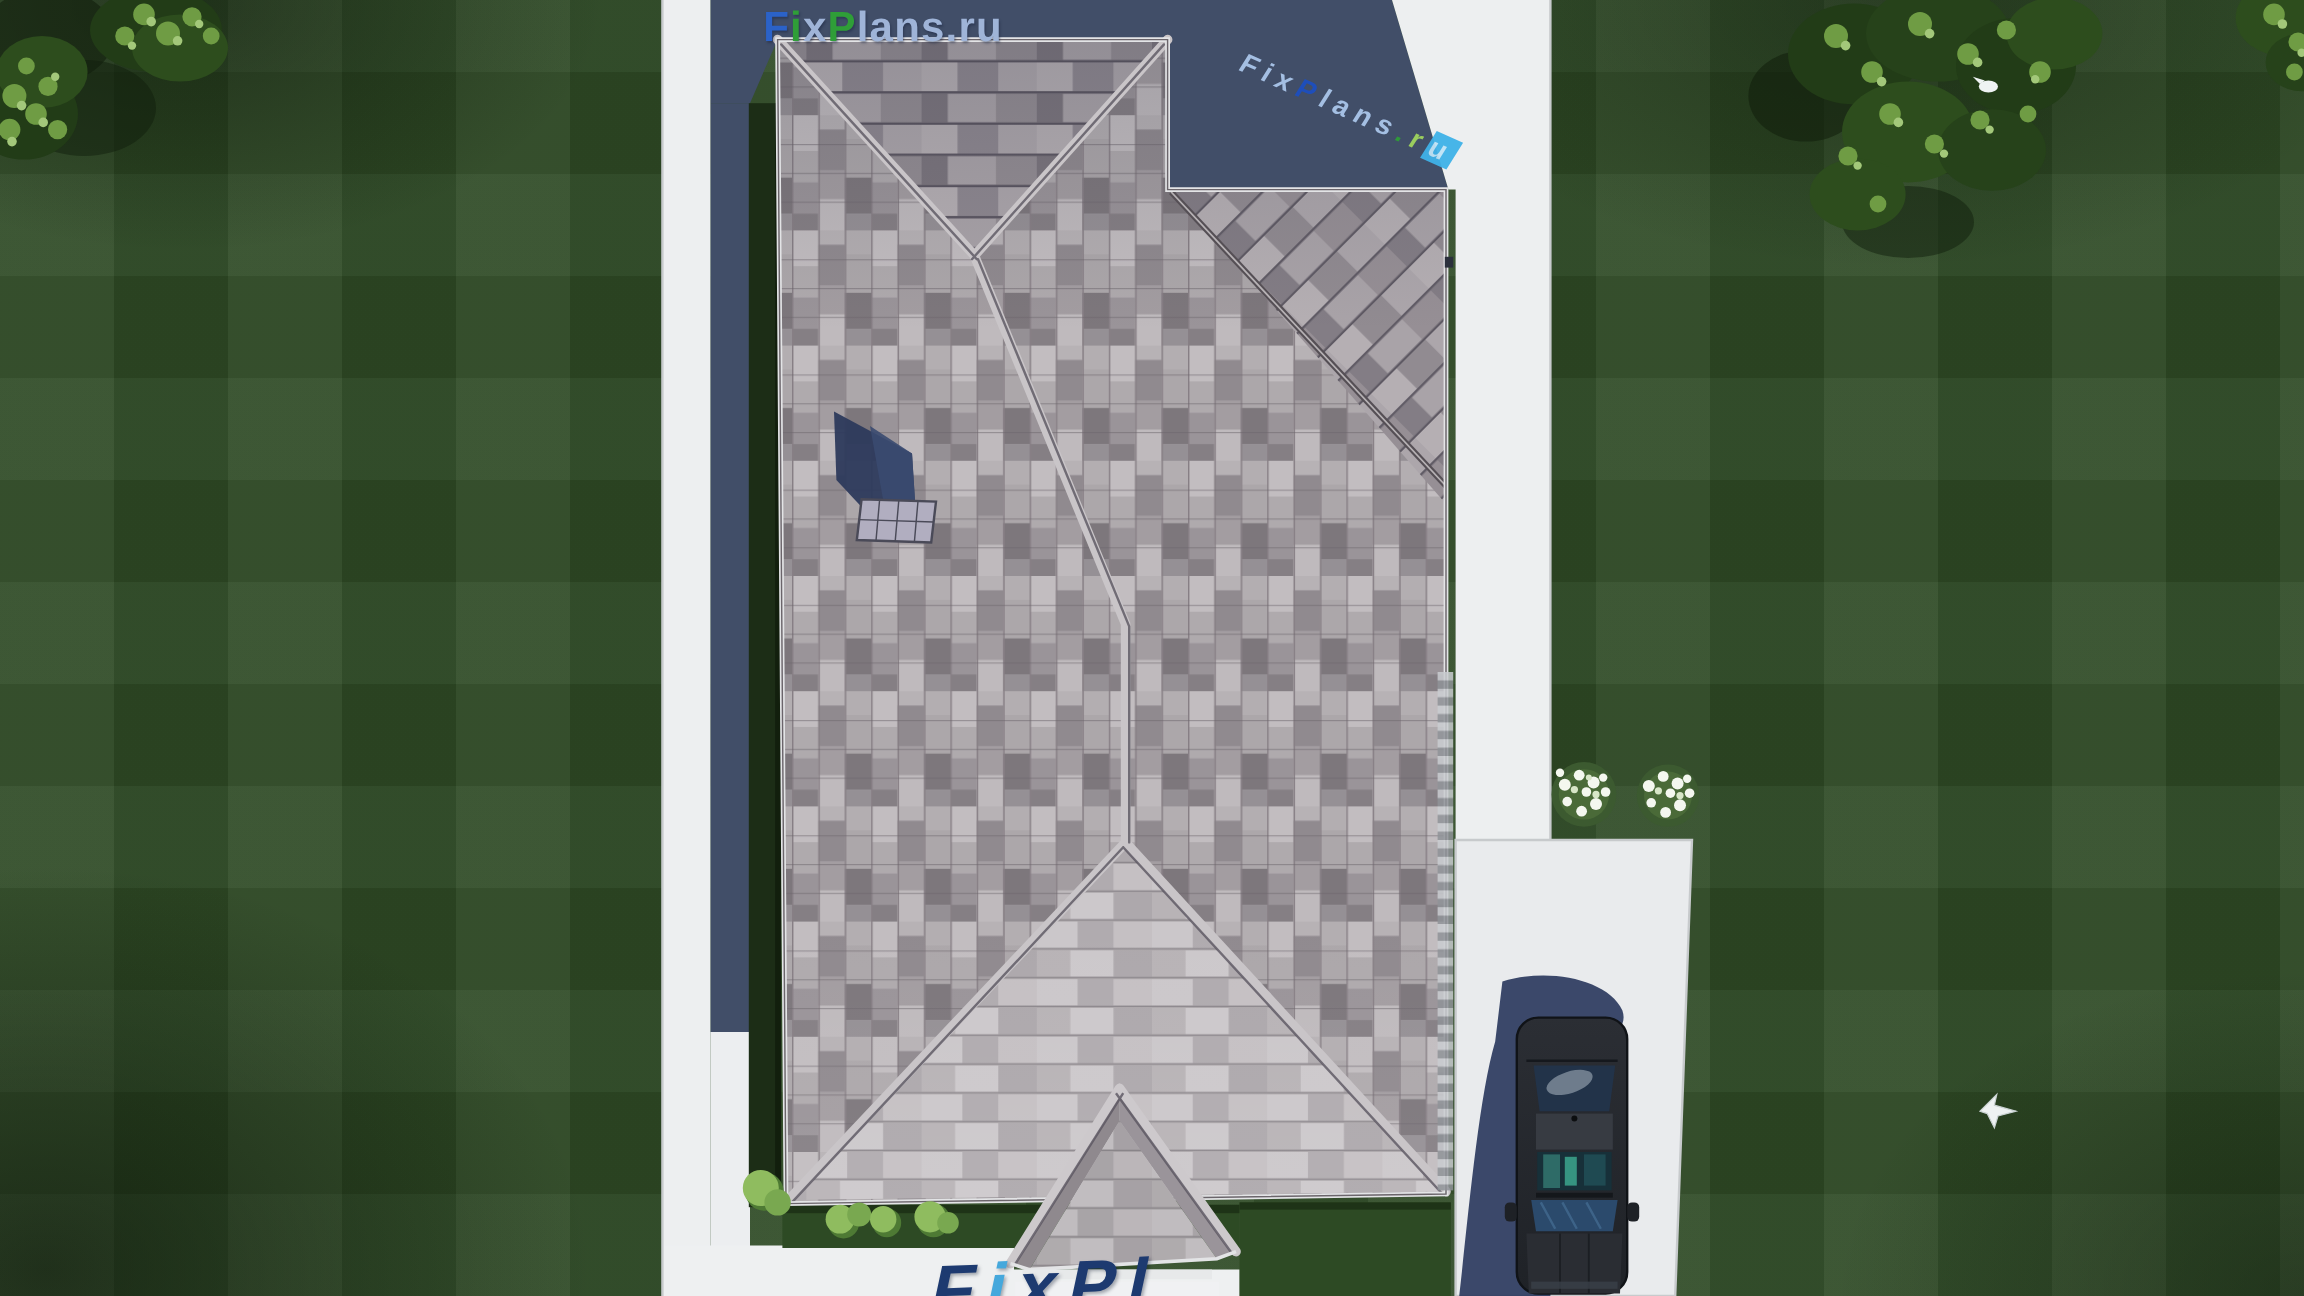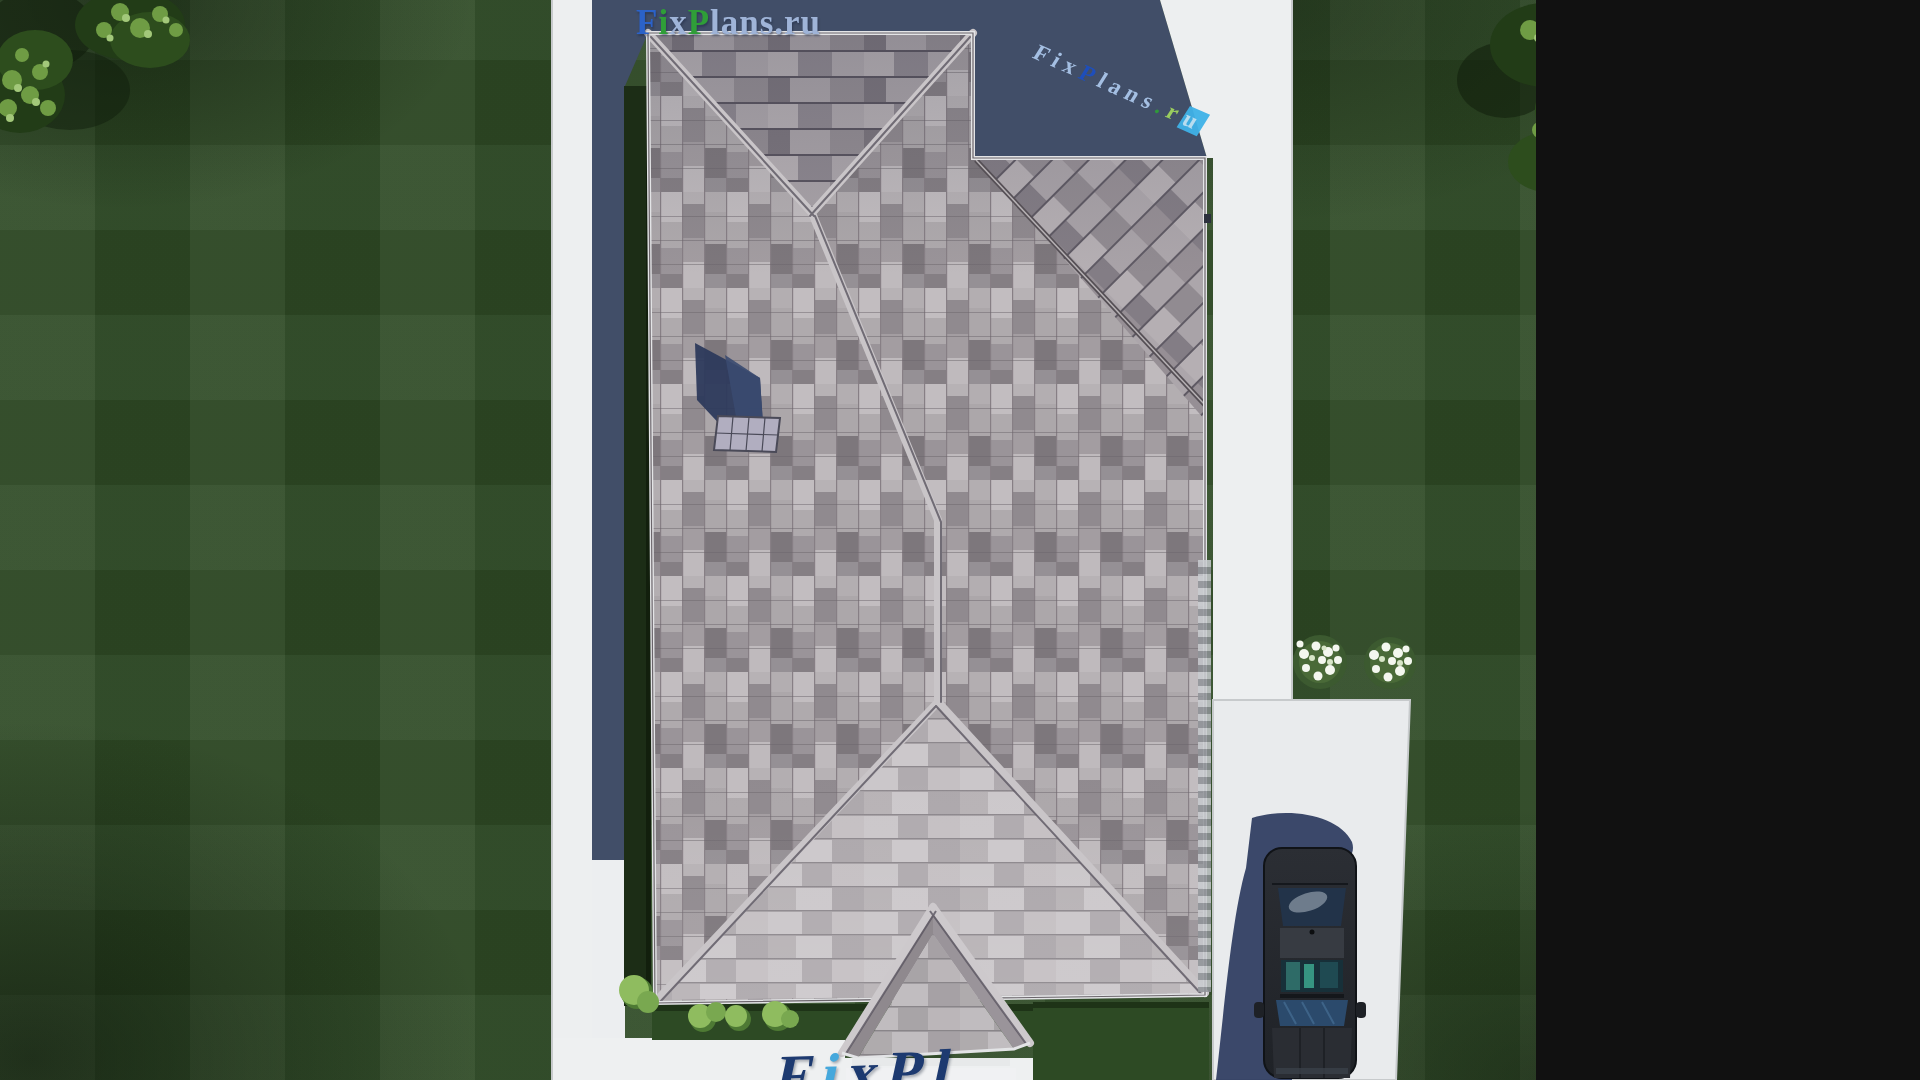--- a/index.html
+++ b/index.html
@@ -1,17 +1,17 @@
 <!DOCTYPE html>
 <html><head>
 <meta charset="utf-8">
 <style>
   html,body{margin:0;padding:0;background:#111;}
-  .scene{position:relative;width:1536px;height:1080px;overflow:hidden;
-         font-family:Liberation Serif, serif;}
+  .scene{position:relative;width:1920px;height:1080px;overflow:hidden;
+         font-family:Liberation Sans, sans-serif;}
   .lawn{position:absolute;inset:0;background-color:#2e4a25;
     background-image:
       radial-gradient(ellipse 700px 520px at 2% 98%, rgba(8,16,6,.55), transparent 65%),
       radial-gradient(ellipse 600px 420px at 100% 100%, rgba(8,16,6,.38), transparent 65%),
       radial-gradient(ellipse 500px 300px at 8% 0%, rgba(8,16,6,.45), transparent 70%),
       radial-gradient(ellipse 600px 320px at 82% 0%, rgba(8,16,6,.35), transparent 70%),
       repeating-linear-gradient(90deg, rgba(255,255,255,.045) 0 95px, rgba(0,0,0,.055) 95px 190px),
       repeating-linear-gradient(0deg, rgba(255,255,255,.03) 0 85px, rgba(0,0,0,.05) 85px 170px);}
   svg.overlay{position:absolute;left:0;top:0;}
   .wm{position:absolute;white-space:nowrap;font-weight:bold;}

